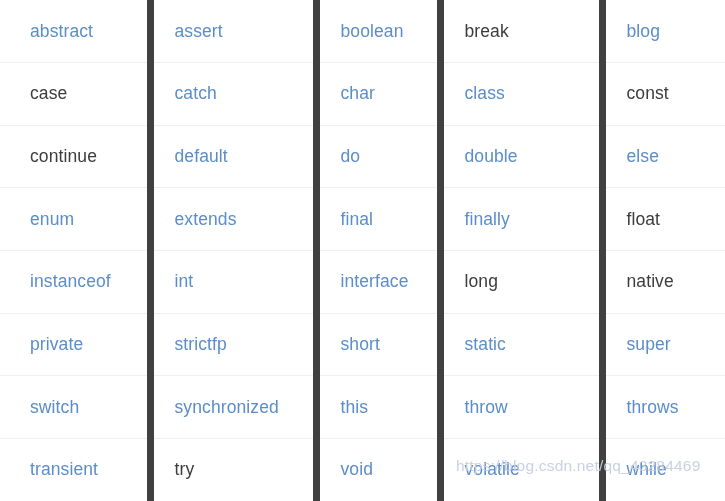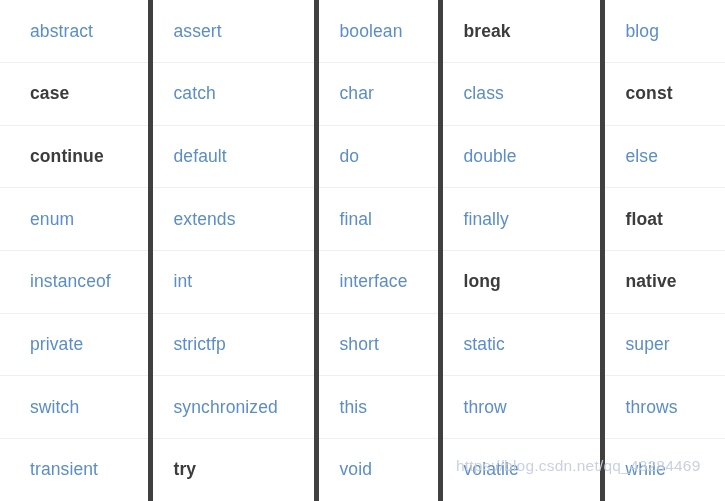--- a/index.html
+++ b/index.html
@@ -29,21 +29,21 @@
   #keyword-table col.c2 { width: 166px; }
   #keyword-table col.c3 { width: 124px; }
   #keyword-table col.c4 { width: 162px; }
   #keyword-table col.c5 { width: 123px; }
 
   #keyword-table tr {
     height: 49.2px;
   }
 
   #keyword-table td {
-    border-right: 5px solid #404040;
+    border-right: 7px solid #404040;
     border-bottom: 1px solid #eeeff1;
     padding: 0 0 0 30px;
     vertical-align: middle;
     font-size: 17.5px;
     line-height: 1.2;
     letter-spacing: 0.1px;
     white-space: nowrap;
     overflow: hidden;
   }
 
@@ -66,21 +66,20 @@
   .kw {
     display: inline-block;
   }
   .kw.link {
     color: #5b8dc8;
     text-decoration: none;
     cursor: pointer;
   }
   .kw.plain {
     color: #3c3c3c;
-    font-weight: bold;
   }
 
   #watermark {
     position: absolute;
     left: 456px;
     top: 457px;
     font-size: 15.5px;
     color: #c6cfe0;
     font-family: "Liberation Sans", "DejaVu Sans", sans-serif;
     letter-spacing: 0.2px;

